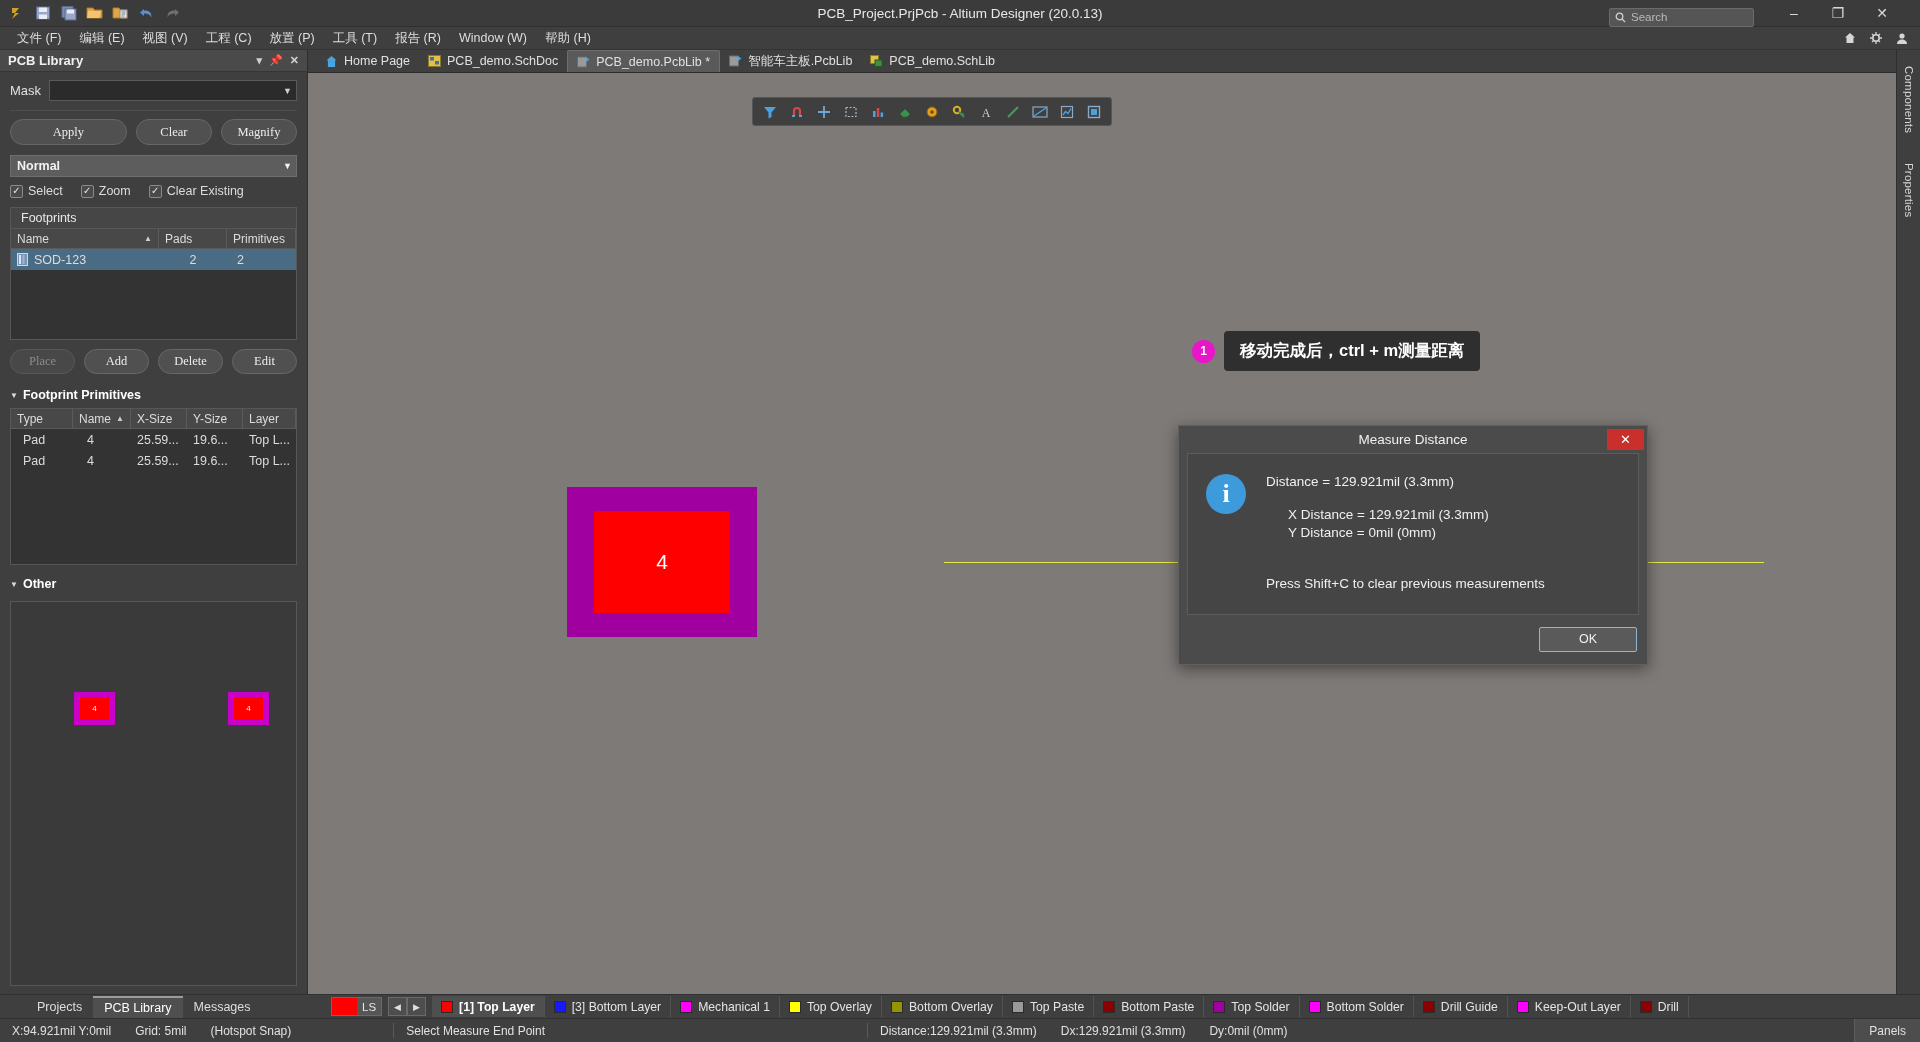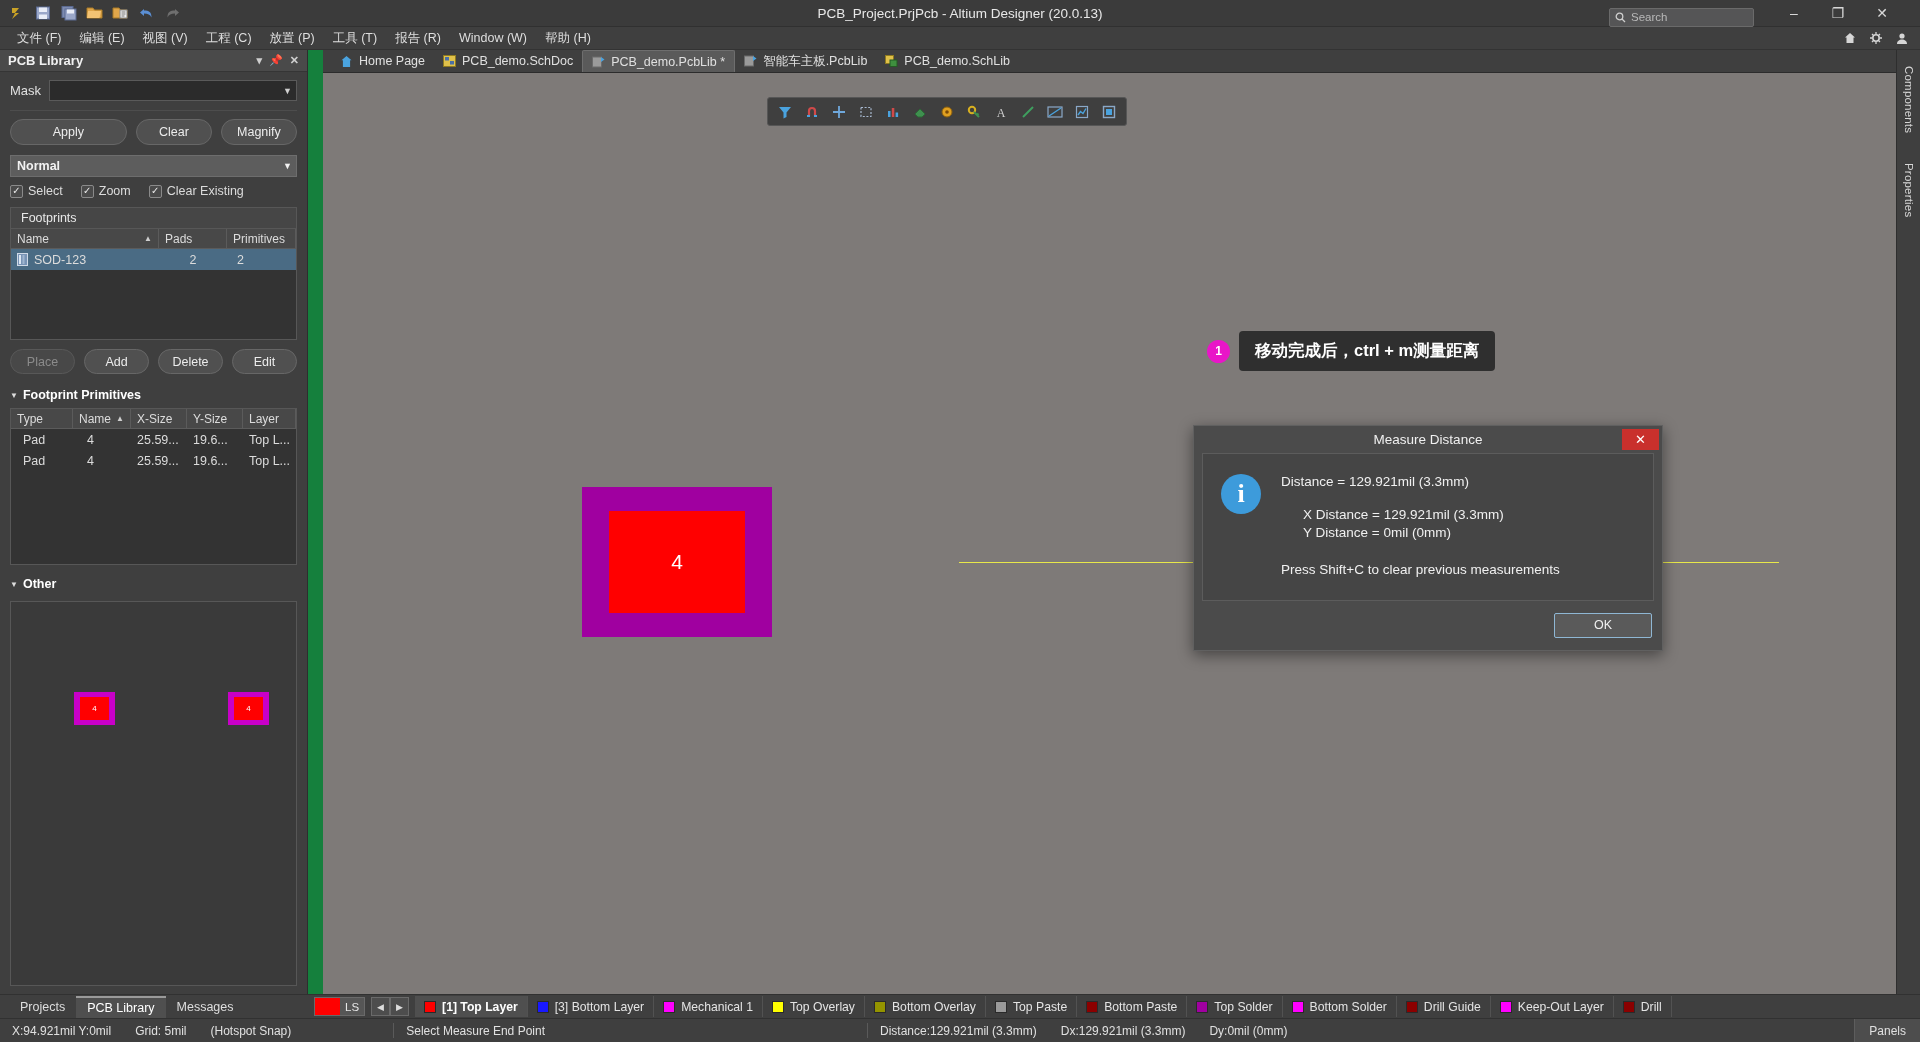--- a/index.html
+++ b/index.html
@@ -72,21 +72,21 @@
   .combo {
     flex: 1; height: 21px; background: #2b2b2b; border: 1px solid #5a5a5a;
     display: flex; align-items: center; padding: 0 4px 0 6px; font-size: 12.5px; color: #e0e0e0;
   }
   .combo .caret { margin-left: auto; font-size: 9px; color: #d0d0d0; }
   .sep-line { height:1px; background:#4d4d4d; margin: 0 0 8px 0; }
 
   .btn-row { display: flex; gap: 9px; margin-bottom: 10px; }
   .btn {
     height: 26px; background: #505050; border: 1px solid #676767; border-radius: 13px;
-    color: #ececec; font-size: 12.5px; display: flex; align-items: center; justify-content: center;
+    color: #ececec; font-size: 12.5px; display: flex; align-items: center; justify-content: center; font-family: Liberation Serif, serif;
   }
   .btn.disabled { color: #8b8b8b; background: #484848; border-color: #585858; }
   .btn-apply { flex: 1.55; }
   .btn-eq { flex: 1; }
 
   .combo2 {
     height: 22px; background: #5d5d5d; border: 1px solid #6d6d6d;
     display: flex; align-items: center; padding: 0 4px 0 6px; font-size: 12.5px;
     color: #f2f2f2; margin-bottom: 7px; font-weight: bold;
   }
@@ -137,21 +137,21 @@
     position: absolute; background: #c800c8; border: 0;
     display: flex; align-items: center; justify-content: center;
   }
   .mini-pad .inner {
     background: #ff0000; width: 70%; height: 70%;
     display:flex; align-items:center; justify-content:center;
     color: #fff; font-size: 8px;
   }
 
   
-  .center { flex: 1; display: flex; flex-direction: column; min-width: 0; background: #15803d; padding-left: 15px; }
+  .center { flex: 1; display: flex; flex-direction: column; min-width: 0; background: #7dd3fc; }
   .doctabs {
     height: 23px; background: #3f3f3f; display: flex; align-items: flex-end;
     padding-left: 8px; flex: none; border-bottom: 1px solid #2c2c2c;
   }
   .doctab {
     height: 22px; display: flex; align-items: center; gap: 6px; padding: 0 9px;
     font-size: 12.5px; color: #e0e0e0; border-radius: 2px 2px 0 0; white-space: nowrap;
   }
   .doctab.active { background: #5a5a5a; border: 1px solid #6e6e6e; border-bottom: none; }
   .canvas {
@@ -212,21 +212,21 @@
     padding: 20px 18px 22px 18px; display: flex; gap: 20px;
   }
   .info-circle {
     width: 40px; height: 40px; border-radius: 50%; background: #3d9bdb; flex: none;
     display: flex; align-items: center; justify-content: center;
     color: #fff; font-size: 26px; font-weight: bold; font-family: "Liberation Serif", serif;
   }
   .dlg-lines { font-size: 13.5px; color: #f0f0f0; line-height: 1.2; }
   .dl-main { margin-bottom: 16px; }
   .dl-sub { margin-left: 22px; line-height: 1.35; }
-  .dl-note { margin-top: 19px; text-align: right; }
+  .dl-note { margin-top: 33px; text-align: right; }
   .dlg-foot { display: flex; justify-content: flex-end; padding: 12px 10px 12px 0; }
   .dlg-ok {
     width: 98px; height: 25px; background: #5a5a5a; border: 1px solid #8fb7d4;
     color: #f0f0f0; font-size: 12.5px; display: flex; align-items: center; justify-content: center;
     border-radius: 2px;
   }
 
   
   .rdock {
     width: 24px; flex: none; background: #3f3f3f; border-left: 1px solid #2e2e2e;
@@ -235,21 +235,21 @@
   .rdock-tab {
     writing-mode: vertical-rl; font-size: 11.5px; color: #d6d6d6; letter-spacing: .2px;
     padding: 6px 2px;
   }
 
   
   .bottom-tabs {
     height: 24px; background: #3f3f3f; display: flex; align-items: center; flex: none;
     border-top: 1px solid #313131;
   }
-  .bt-left { display: flex; align-items: center; width: 308px; flex:none; padding-left: 9px; gap: 0px; }
+  .bt-left { display: flex; align-items: center; width: 308px; flex:none; padding-left: 9px; gap: 0px; margin-left: 17px; }
   .btab {
     height: 22px; padding: 0 11px; display: flex; align-items: center;
     font-size: 12.5px; color: #dedede;
   }
   .btab.active { background: #4f4f4f; color: #ffffff; border-top: 2px solid #9a9a9a; }
 
   .layerbar { flex: 1; display: flex; align-items: center; gap: 0; padding-left: 6px; overflow: hidden; }
   .ls-swatch { display:flex; align-items:center; border:1px solid #6a6a6a; height: 19px; margin-right: 6px;}
   .ls-swatch .sw { width: 25px; height: 17px; }
   .ls-swatch .lbl { padding: 0 5px; font-size: 11.5px; color: #e6e6e6; background: #565656; height:17px; display:flex; align-items:center;}

